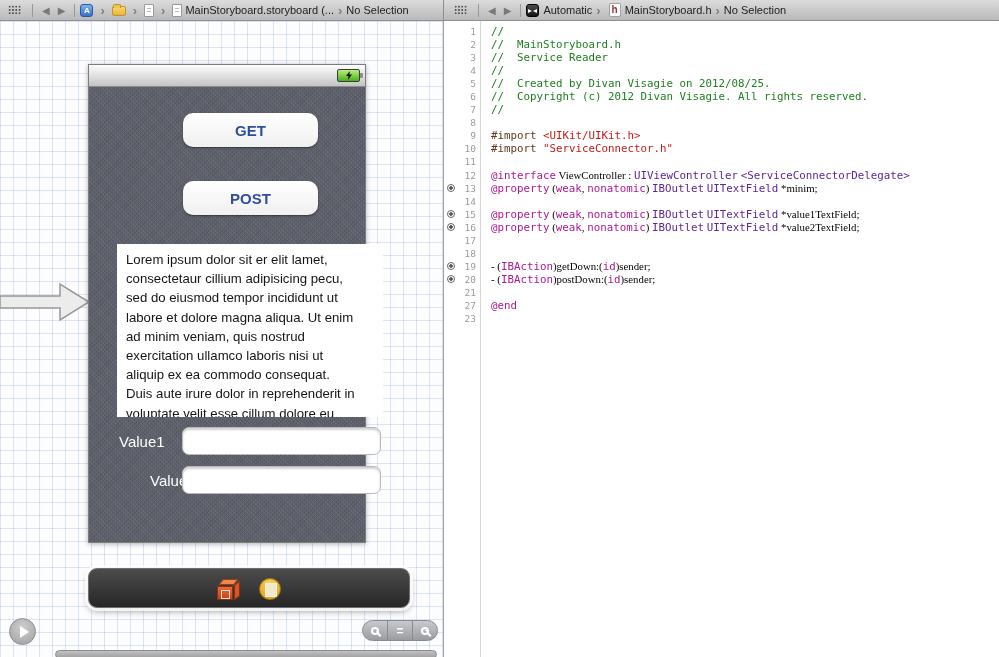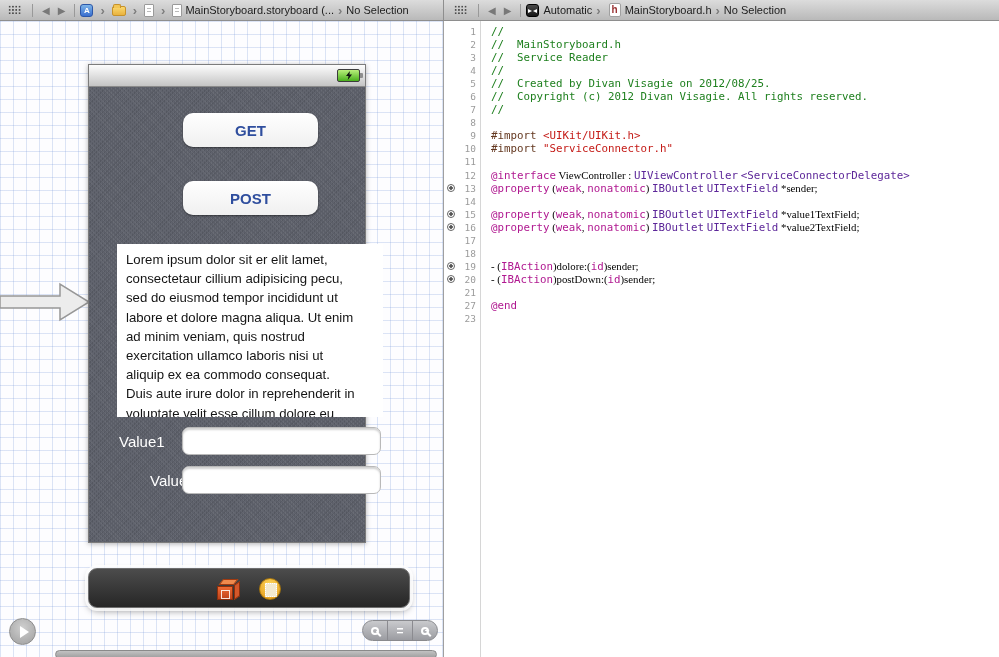--- a/index.html
+++ b/index.html
@@ -313,25 +313,25 @@
       <div class="code-row"><span class="c-com">//  Service Reader</span></div>
       <div class="code-row"><span class="c-com">//</span></div>
       <div class="code-row"><span class="c-com">//  Created by Divan Visagie on 2012/08/25.</span></div>
       <div class="code-row"><span class="c-com">//  Copyright (c) 2012 Divan Visagie. All rights reserved.</span></div>
       <div class="code-row"><span class="c-com">//</span></div>
       <div class="code-row"></div>
       <div class="code-row"><span class="c-pre">#import</span><span class="c-str"> &lt;UIKit/UIKit.h&gt;</span></div>
       <div class="code-row"><span class="c-pre">#import</span><span class="c-str"> "ServiceConnector.h"</span></div>
       <div class="code-row"></div>
       <div class="code-row"><span class="c-kw">@interface</span><span class="c-pln"> ViewController : </span><span class="c-cls">UIViewController</span><span class="c-pln"> </span><span class="c-cls">&lt;ServiceConnectorDelegate&gt;</span></div>
-      <div class="code-row"><span class="c-kw">@property</span><span class="c-pln"> (</span><span class="c-kw">weak</span><span class="c-pln">, </span><span class="c-kw">nonatomic</span><span class="c-pln">) </span><span class="c-cls">IBOutlet</span><span class="c-pln"> </span><span class="c-cls">UITextField</span><span class="c-pln"> *sender;</span></div>
+      <div class="code-row"><span class="c-kw">@property</span><span class="c-pln"> (</span><span class="c-kw">weak</span><span class="c-pln">, </span><span class="c-kw">nonatomic</span><span class="c-pln">) </span><span class="c-cls">IBOutlet</span><span class="c-pln"> </span><span class="c-cls">UITextField</span><span class="c-pln"> *minim;</span></div>
       <div class="code-row"></div>
       <div class="code-row"><span class="c-kw">@property</span><span class="c-pln"> (</span><span class="c-kw">weak</span><span class="c-pln">, </span><span class="c-kw">nonatomic</span><span class="c-pln">) </span><span class="c-cls">IBOutlet</span><span class="c-pln"> </span><span class="c-cls">UITextField</span><span class="c-pln"> *value1TextField;</span></div>
       <div class="code-row"><span class="c-kw">@property</span><span class="c-pln"> (</span><span class="c-kw">weak</span><span class="c-pln">, </span><span class="c-kw">nonatomic</span><span class="c-pln">) </span><span class="c-cls">IBOutlet</span><span class="c-pln"> </span><span class="c-cls">UITextField</span><span class="c-pln"> *value2TextField;</span></div>
       <div class="code-row"></div>
       <div class="code-row"></div>
-      <div class="code-row"><span class="c-pln">- (</span><span class="c-kw">IBAction</span><span class="c-pln">)dolore:(</span><span class="c-kw">id</span><span class="c-pln">)sender;</span></div>
+      <div class="code-row"><span class="c-pln">- (</span><span class="c-kw">IBAction</span><span class="c-pln">)getDown:(</span><span class="c-kw">id</span><span class="c-pln">)sender;</span></div>
       <div class="code-row"><span class="c-pln">- (</span><span class="c-kw">IBAction</span><span class="c-pln">)postDown:(</span><span class="c-kw">id</span><span class="c-pln">)sender;</span></div>
       <div class="code-row"></div>
       <div class="code-row"><span class="c-kw">@end</span></div>
       <div class="code-row"></div>
     </div>
 </div>
 
 </body></html>

